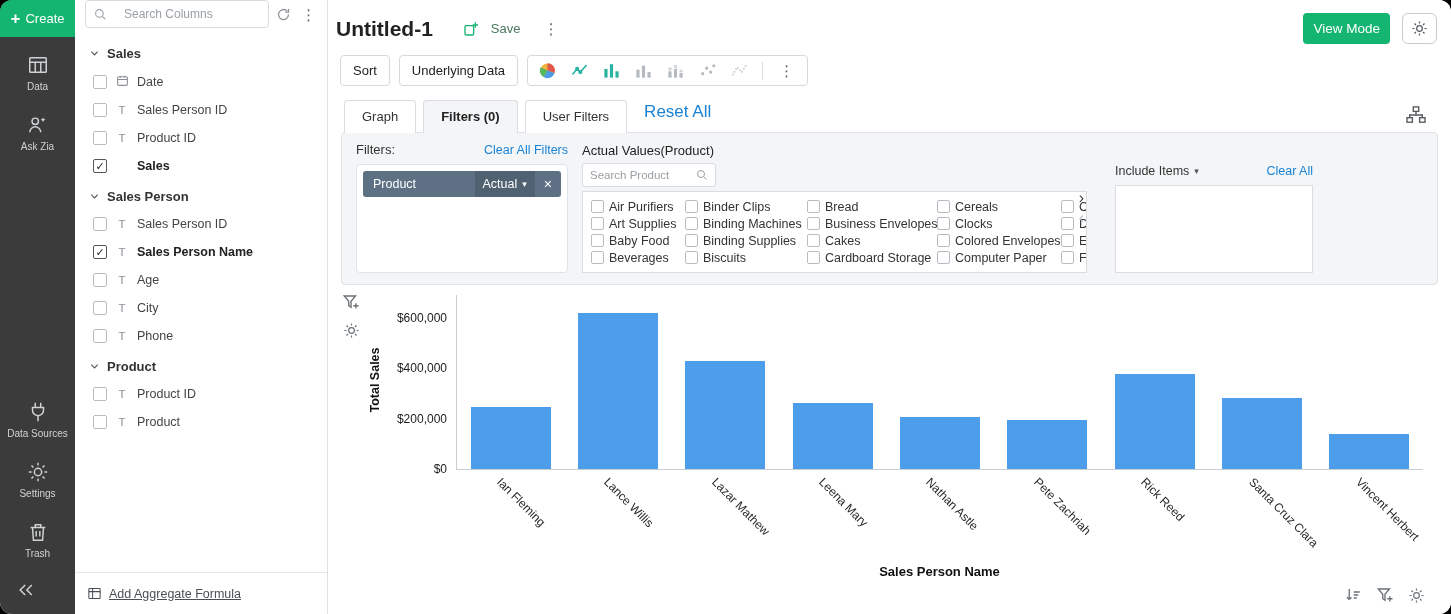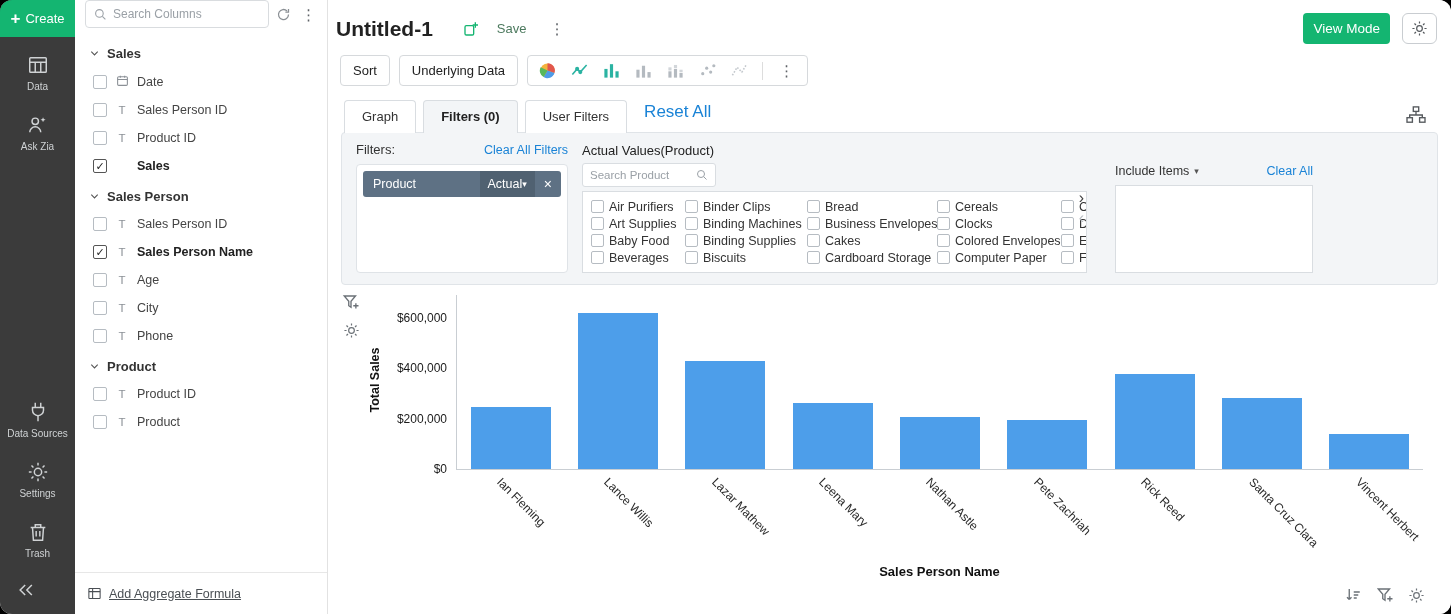--- a/index.html
+++ b/index.html
@@ -14,42 +14,42 @@
   .create-plus { font-size:17px; font-weight:bold; line-height:1; }
   .rail-item { display:flex; flex-direction:column; align-items:center; gap:5px; padding:11px 2px; color:#cfd2d4; font-size:10px; text-align:center; }
   .rail-top { margin-top:6px; }
   .rail-spacer { flex:1; }
   .rail-collapse { padding:10px 0 14px 16px; }
 
   
   .colpanel { width:253px; border-right:1px solid #e2e2e2; display:flex; flex-direction:column; background:#fff; flex-shrink:0; }
   .colpanel-header { padding:13px 12px 9px 12px; font-size:13px; color:#333; }
   .search-row { display:flex; align-items:center; gap:7px; padding:0 8px 9px 10px; }
-  .search-box { flex:1; border:1px solid #d9dcdf; border-radius:4px; height:28px; display:flex; align-items:center; gap:6px; padding:0 8px; background:#fff;justify-content:space-between; }
+  .search-box { flex:1; border:1px solid #d9dcdf; border-radius:4px; height:28px; display:flex; align-items:center; gap:17px; padding:0 8px; background:#fff;justify-content:space-between; }
   .search-box input { border:none; outline:none; font-size:12px; width:100%; color:#333; font-family:"Liberation Sans",sans-serif; }
   .search-box input::placeholder { color:#9aa0a6; }
   .icon-btn { display:flex; align-items:center; justify-content:center; }
   .kebab { color:#5f6368; font-size:15px; line-height:1; padding:2px 3px; }
   .column-list { flex:1; overflow:hidden; }
   .section-header { display:flex; align-items:center; gap:7px; padding:9px 12px 6px 14px; font-size:13px; font-weight:bold; color:#333; }
   .col-item { display:flex; align-items:center; gap:8px; padding:7px 12px 7px 18px; font-size:12.5px; color:#444; }
   .cbx { width:14px; height:14px; border:1px solid #b6bcc2; border-radius:2px; background:#fff; flex-shrink:0; display:flex; align-items:center; justify-content:center; font-size:11px; color:transparent; line-height:1; }
   .cbx.on { border-color:#555; color:#222; }
   .ticon { width:14px; text-align:center; color:#8b9096; font-size:11.5px; flex-shrink:0; }
   .ilabel { white-space:nowrap; overflow:hidden; }
   .ilabel.sel { font-weight:bold; color:#222; }
   .colpanel-footer { border-top:1px solid #e7e7e7; padding:13px 12px; display:flex; align-items:center; gap:7px; }
   .agg-link { font-size:12.5px; color:#4a4f54; text-decoration:underline; }
 
   
   .main { flex:1; display:flex; flex-direction:column; overflow:hidden; background:#fff; }
 
   .topbar { display:flex; align-items:center; padding:13px 14px 4px 8px; }
   .doc-title { font-size:21px; font-weight:bold; color:#222; }
-  .save-group { display:flex; align-items:center; gap:18px; margin-left:30px;text-align:center; }
+  .save-group { display:flex; align-items:center; gap:12px; margin-left:30px;text-align:center; }
   .save-label { font-size:13px; color:#4d7a5f; }
   .topbar-kebab { margin-left:20px; }
   .topbar-spacer { flex:1; }
   .view-mode-btn { background:#14b571; color:#fff; border:none; border-radius:4px; padding:8px 10px; font-size:13.5px; font-family:"Liberation Sans",sans-serif; }
   .gear-btn { margin-left:12px; width:35px; height:31px; border:1px solid #c9cdd1; border-radius:6px; display:flex; align-items:center; justify-content:center; background:#fff; }
 
   .toolbar { display:flex; align-items:center; gap:9px; padding:7px 14px 6px 12px; }
   .tb-btn { border:1px solid #d6d9dc; border-radius:4px; background:#fff; padding:7px 12px; font-size:13px; color:#222; font-family:"Liberation Sans",sans-serif; }
   .tb-icon-group { border:1px solid #d6d9dc; border-radius:4px; background:#fff; height:31px; display:flex; align-items:center; gap:13px; padding:0 10px; }
   .tb-divider { width:1px; height:18px; background:#ddd; }
@@ -62,21 +62,21 @@
 
   
   .filter-panel { margin:0 13px; background:#f3f5f7; border:1px solid #e0e4e8; border-radius:4px; height:153px; display:flex; padding:9px 12px 11px 14px; position:relative; z-index:1; }
   .fp-colA { width:212px; display:flex; flex-direction:column; flex-shrink:0; }
   .fp-head { display:flex; align-items:center; justify-content:space-between; margin-bottom:7px; }
   .fp-label { font-size:13px; color:#333; }
   .fp-link { font-size:12.5px; color:#1a83d6; }
   .chip-box { flex:1; background:#fff; border:1px solid #dfe3e7; border-radius:4px; padding:6px; }
   .chip { display:flex; align-items:center; height:26px; background:#5e7184; border-radius:3px; color:#fff; font-size:12.5px; overflow:hidden; }
   .chip-name { flex:1; padding:0 10px; }
-  .chip-mode { display:flex; align-items:center; background:rgba(0,0,0,0.14); height:100%; padding:0 8px; }
+  .chip-mode { display:flex; align-items:center; gap:5px; background:rgba(0,0,0,0.14); height:100%; padding:0 8px; }
   .chip-caret { font-size:9px; }
   .chip-close { padding:0 9px; font-size:14px; }
   .fp-colB { margin-left:14px; width:505px; display:flex; flex-direction:column; position:relative; flex-shrink:0; }
   .fp-title { font-size:13px; color:#222; margin-bottom:5px; padding-top:1px; }
   .fp-tabsrow { display:flex; align-items:flex-end; gap:5px; }
   .values-tab { background:#fff; border:1px solid #d9dde1; border-bottom:none; border-radius:3px 3px 0 0; padding:6px 12px 7px; font-size:12.5px; font-weight:bold; color:#222; margin-bottom:-1px; z-index:2; }
   .product-search { background:#fff; border:1px solid #d9dde1; border-radius:3px; height:24px; width:134px; display:flex; align-items:center; padding:0 7px; margin-bottom:4px; }
   .product-search input { border:none; outline:none; font-size:11.5px; width:100%; color:#333; font-family:"Liberation Sans",sans-serif; }
   .product-search input::placeholder { color:#9aa0a6; }
   .values-box { flex:1; background:#fff; border:1px solid #d9dde1; padding:6px 8px; overflow:hidden; position:relative; }

